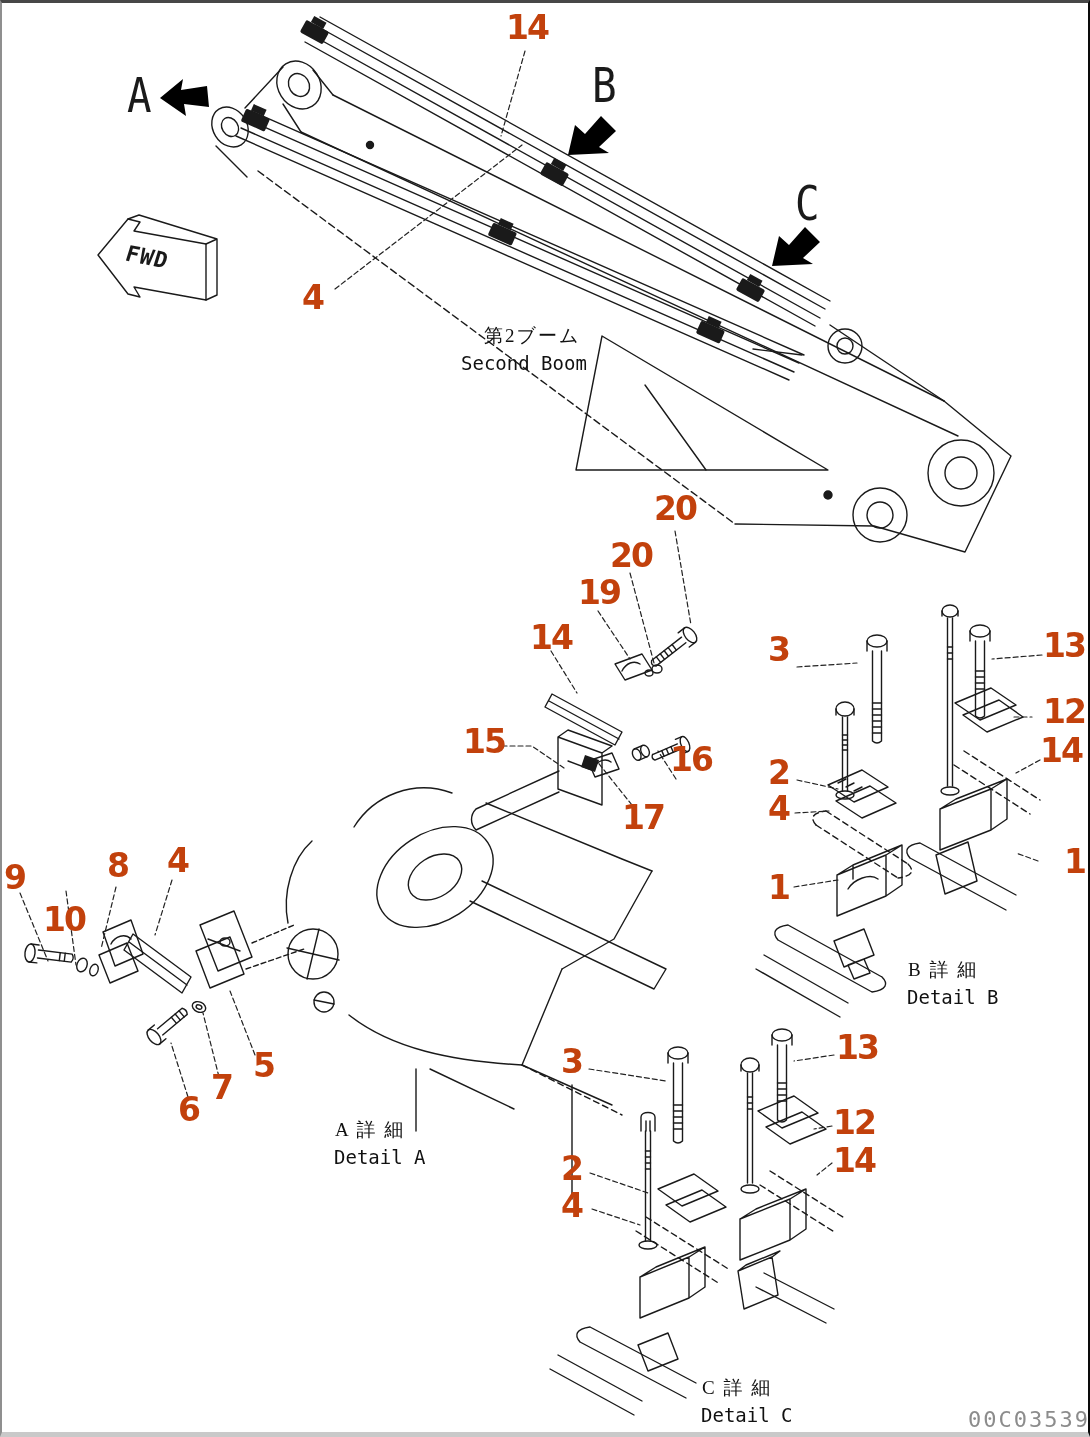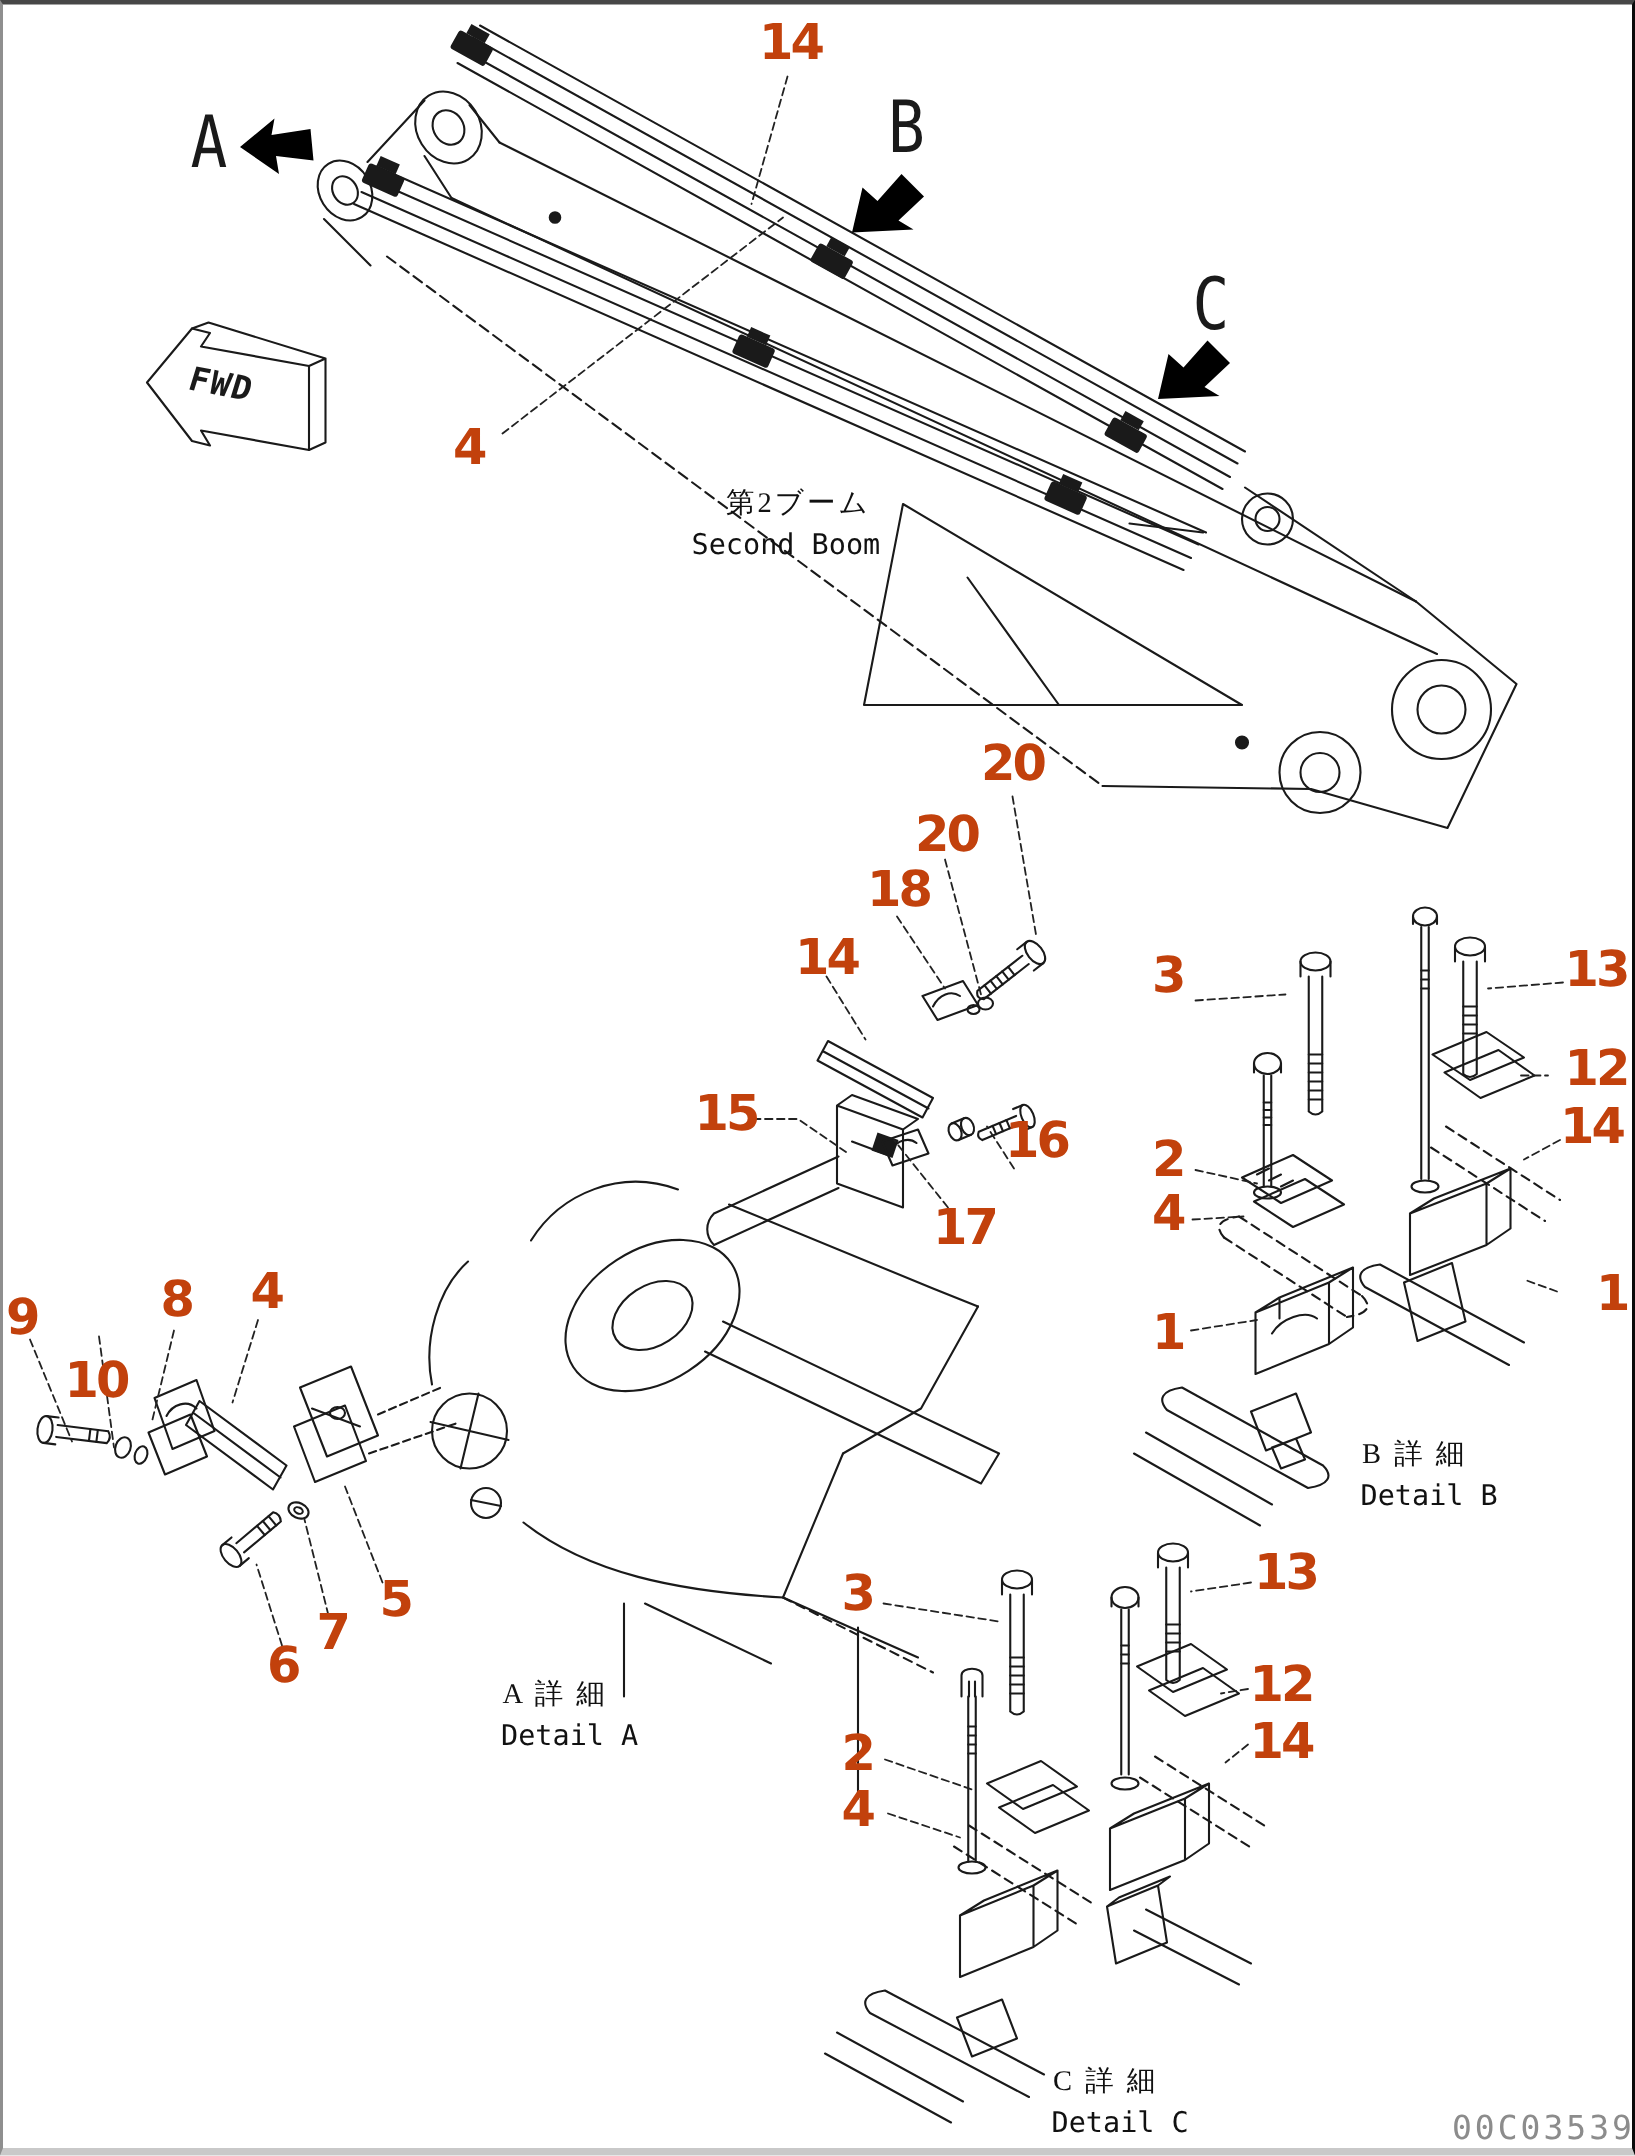--- a/index.html
+++ b/index.html
@@ -344,21 +344,21 @@
     <div class="caption caption-jp" style="left:700px;top:1374px;">C 詳 細</div>
     <div class="caption" style="left:699px;top:1401px;">Detail C</div>
 
     <div class="doc-number" style="left:966px;top:1406px;">00C03539</div>
 
     <div id="callout-layer">
         <div class="callout" style="left: 504px; top: 8px;">14</div>
         <div class="callout" style="left: 300px; top: 278px;">4</div>
         <div class="callout" style="left: 652px; top: 489px;">20</div>
         <div class="callout" style="left: 608px; top: 536px;">20</div>
-        <div class="callout" style="left: 576px; top: 573px;">18</div>
+        <div class="callout" style="left: 576px; top: 573px;">19</div>
         <div class="callout" style="left: 528px; top: 618px;">14</div>
         <div class="callout" style="left: 461px; top: 722px;">15</div>
         <div class="callout" style="left: 668px; top: 740px;">16</div>
         <div class="callout" style="left: 620px; top: 798px;">17</div>
         <div class="callout" style="left: 766px; top: 630px;">3</div>
         <div class="callout" style="left: 1041px; top: 626px;">13</div>
         <div class="callout" style="left: 1041px; top: 692px;">12</div>
         <div class="callout" style="left: 1038px; top: 731px;">14</div>
         <div class="callout" style="left: 766px; top: 753px;">2</div>
         <div class="callout" style="left: 766px; top: 789px;">4</div>

